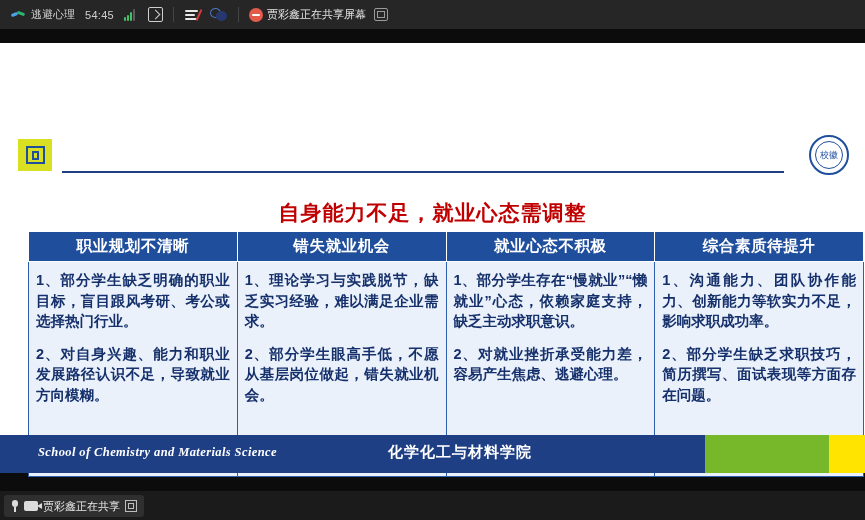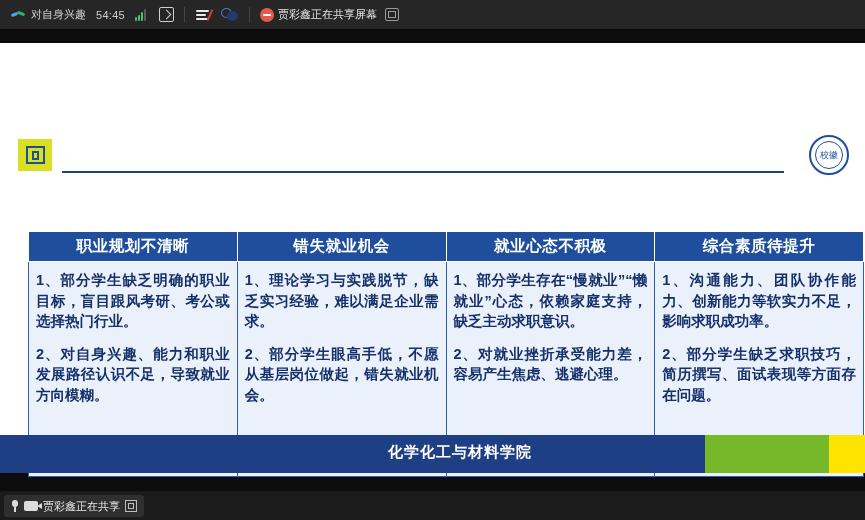--- a/index.html
+++ b/index.html
@@ -369,21 +369,21 @@
 
 <div class="app">
 
   <div class="topbar">
 
     <div class="tb-item">
       <span style="display:inline-block;width:16px;height:12px;position:relative;">
         <span style="position:absolute;left:0;top:4px;width:7px;height:3px;background:#4aa3e8;border-radius:2px;transform:rotate(-22deg);"></span>
         <span style="position:absolute;left:6px;top:3px;width:8px;height:3px;background:#2bb673;border-radius:2px;transform:rotate(20deg);"></span>
       </span>
-      <span class="tb-label">对自身兴趣</span>
+      <span class="tb-label">逃避心理</span>
     </div>
 
     <div class="tb-item">
       <span class="tb-time">54:45</span>
     </div>
 
     <div class="tb-item">
       <span class="icon-wifi">
           <i></i>
           <i></i>
@@ -427,20 +427,21 @@
     <div class="slide">
 
       <div class="hdr-icon">
         <span class="inner"></span>
       </div>
       <div class="hdr-rule"></div>
       <div class="hdr-logo">
         <span class="seal">校徽</span>
       </div>
 
+      <div class="subtitle">自身能力不足，就业心态需调整</div>
 
       <table class="tbl">
         <colgroup>
           <col style="width:25%">
             <col style="width:25%">
             <col style="width:25%">
             <col style="width:25%">
         </colgroup>
         <thead>
           <tr>
@@ -466,20 +467,21 @@
             </td>
             <td>
               <p class="cell-p">1、沟通能力、团队协作能力、创新能力等软实力不足，影响求职成功率。</p>
               <p class="cell-p">2、部分学生缺乏求职技巧，简历撰写、面试表现等方面存在问题。</p>
             </td>
           </tr>
         </tbody>
       </table>
 
       <div class="footer">
+        <div class="footer-en">School of Chemistry and Materials Science</div>
         <div class="footer-cn">化学化工与材料学院</div>
         <div class="footer-blocks">
           <div class="fb-green"></div>
           <div class="fb-yellow"></div>
         </div>
       </div>
 
     </div>
   </div>
 

